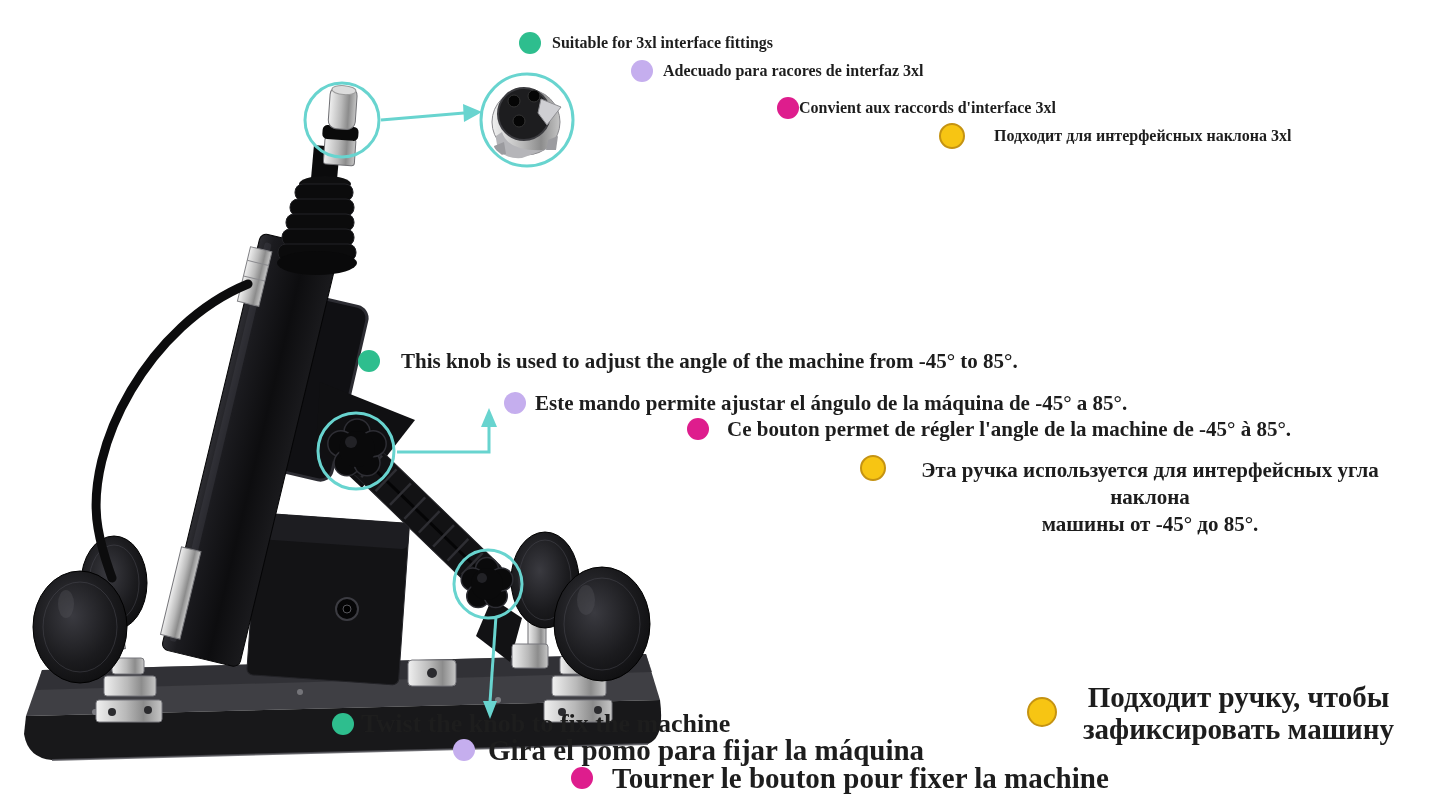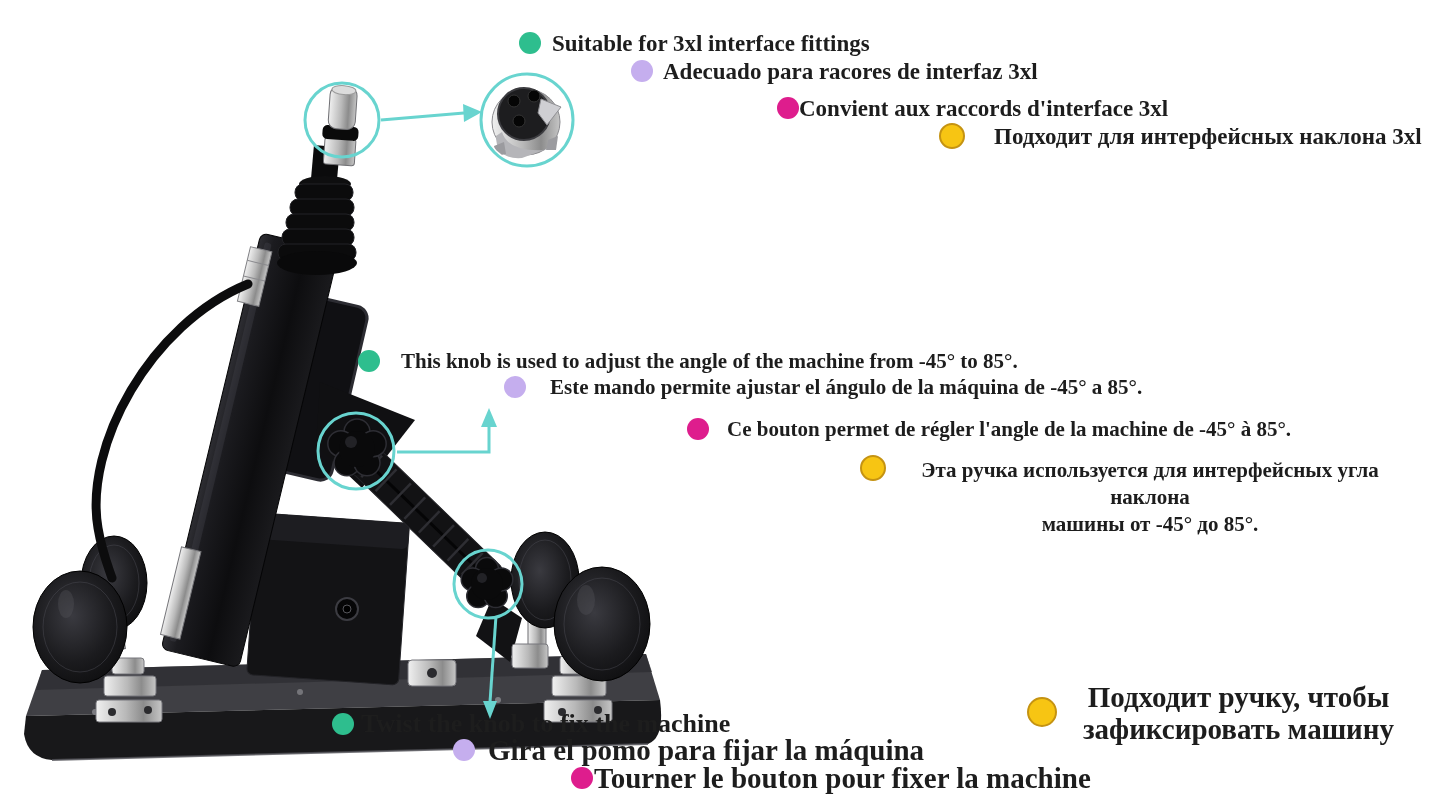--- a/index.html
+++ b/index.html
@@ -6,21 +6,21 @@
   body{
     width:1445px;height:796px;position:relative;overflow:hidden;
     background:#ffffff;color:#1d1d1d;
     font-family:"Liberation Serif","DejaVu Serif",serif;
   }
   #stage{position:absolute;inset:0;}
   svg#machine{position:absolute;left:0;top:0;z-index:0;}
   .row{position:absolute;display:flex;align-items:center;height:30px;z-index:2;}
   .dot{border-radius:50%;flex:none;width:22px;height:22px;}
   .txt{font-weight:bold;white-space:nowrap;line-height:1;}
-  .s23{font-size:23px;}
+  .s23{font-size:16px;}
   .s21{font-size:21px;}
   .s26{font-size:26px;}
   .s29{font-size:29px;}
   .center-block{position:absolute;text-align:center;font-weight:bold;z-index:2;}
   .abs-dot{position:absolute;border-radius:50%;z-index:2;}
 </style>
 </head>
 <body>
 
 <div id="stage">
@@ -231,21 +231,21 @@
 </div>
 <div class="row" style="left:939px;top:121px;gap:29px">
   <span class="dot" style="background-color: rgb(247, 197, 19); border: 2px solid rgb(197, 147, 18);"></span>
   <span class="txt s23">Подходит для интерфейсных наклона 3xl</span>
 </div>
 
 <div class="row" style="left:358px;top:346px;gap:21px">
   <span class="dot" style="background-color: rgb(46, 190, 142);"></span>
   <span class="txt s21">This knob is used to adjust the angle of the machine from -45° to 85°.</span>
 </div>
-<div class="row" style="left:504px;top:372px;gap:24px">
+<div class="row" style="left:504px;top:388px;gap:9px">
   <span class="dot" style="background-color: rgb(197, 174, 238);"></span>
   <span class="txt s21">Este mando permite ajustar el ángulo de la máquina de -45° a 85°.</span>
 </div>
 <div class="row" style="left:687px;top:414px;gap:18px">
   <span class="dot" style="background-color: rgb(222, 29, 141);"></span>
   <span class="txt s21">Ce bouton permet de régler l'angle de la machine de -45° à 85°.</span>
 </div>
 <span class="abs-dot" style="left: 860px; top: 455px; width: 22px; height: 22px; background-color: rgb(247, 197, 19); border: 2px solid rgb(197, 147, 18);"></span>
 <div class="center-block s21" style="left:880px;top:457px;width:540px;line-height:27px">
   <div>Эта ручка используется для интерфейсных угла наклона</div>
@@ -253,21 +253,21 @@
 </div>
 
 <div class="row" style="left:332px;top:709px;gap:7px">
   <span class="dot" style="background-color: rgb(46, 190, 142);"></span>
   <span class="txt s26">Twist the knob to fix the machine</span>
 </div>
 <div class="row" style="left:453px;top:735px;gap:13px">
   <span class="dot" style="background-color: rgb(197, 174, 238);"></span>
   <span class="txt s29">Gira el pomo para fijar la máquina</span>
 </div>
-<div class="row" style="left:571px;top:763px;gap:1px">
+<div class="row" style="left:571px;top:763px;gap:19px">
   <span class="dot" style="background-color: rgb(222, 29, 141);"></span>
   <span class="txt s29">Tourner le bouton pour fixer la machine</span>
 </div>
 
 <span class="abs-dot" style="left: 1027px; top: 697px; width: 26px; height: 26px; background-color: rgb(247, 197, 19); border: 2px solid rgb(197, 147, 18);"></span>
 <div class="center-block s29" style="left:1066px;top:681px;width:345px;line-height:32px">
   <div>Подходит ручку, чтобы</div>
   <div>зафиксировать машину</div>
 </div>
 

